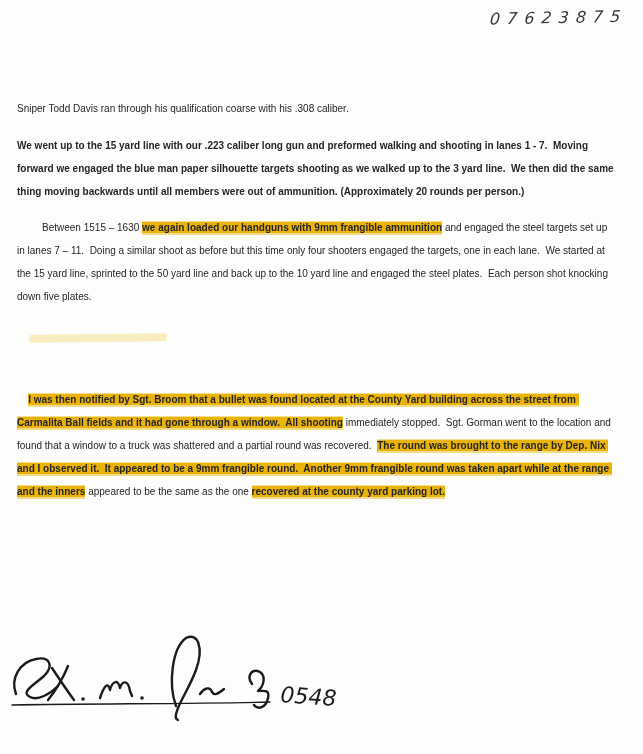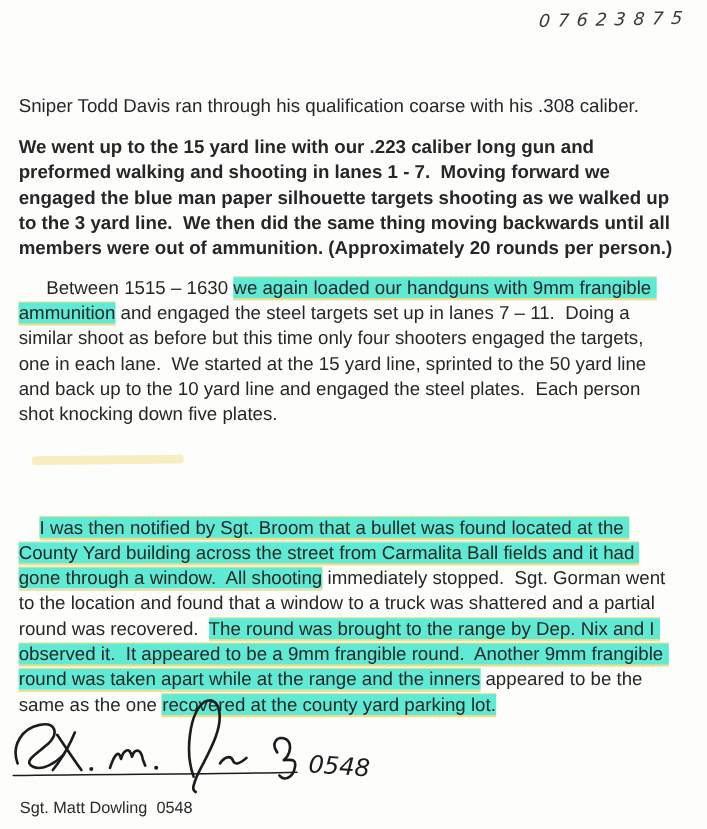--- a/index.html
+++ b/index.html
@@ -21,34 +21,35 @@
     top: 8px; right: 16px;
     font-family: "DejaVu Sans", sans-serif;
     font-style: italic;
     font-size: 16px;
     letter-spacing: 7px;
     color: #3a3a3a;
     transform: rotate(-1.2deg) skewX(-6deg);
     white-space: nowrap;
   }
   .body-text p {
-    font-size: 17px;
+    font-size: 10px;
     line-height: 23px;
     white-space: pre-wrap;
-    margin: 0 0 14px 0;
+    margin: 12px 0 14px 0;
     position: relative;
   }
   p.para-2 { margin-bottom: 13px; font-weight: bold; }
   p.para-3 { margin-bottom: 43px; }
   p.para-4 { margin-bottom: 34px; text-indent: 25px; }
   p.para-5 { margin-bottom: 0; }
   .hl {
-    background: #5eead4;
+    background: #eab308;
     box-shadow: 0 -1px 0 #f2e08e, 0 2px 0 #f0dd8c;
     box-decoration-break: clone;
+    font-weight: bold;
     -webkit-box-decoration-break: clone;
   }
   .stray-mark {
     position: absolute;
     top: -8px; left: 12px;
     width: 138px; height: 8px;
     background: #f2e08e;
     opacity: 0.55;
     border-radius: 3px;
     transform: rotate(-0.6deg);
@@ -107,15 +108,14 @@
       <path class="ink" d="M168,74 C160,52 164,16 178,6 C190,0 196,16 188,38 C182,54 174,66 170,76 C168,82 166,86 170,88"></path>
 
       <path class="ink" d="M192,62 C196,56 202,54 204,60 C206,64 210,62 216,57"></path>
 
       <path class="ink" d="M244,52 C238,44 244,36 252,40 C258,44 256,54 250,59 C256,59 262,57 260,66 C258,76 250,78 246,73"></path>
 
       <text class="badge" x="272" y="70" transform="rotate(4 272 70)">0548</text>
     </svg>
   </div>
 
-  <div class="printed-name">Sgt. Matt Dowling  0548</div>
 
 </div>
 
 </body></html>

